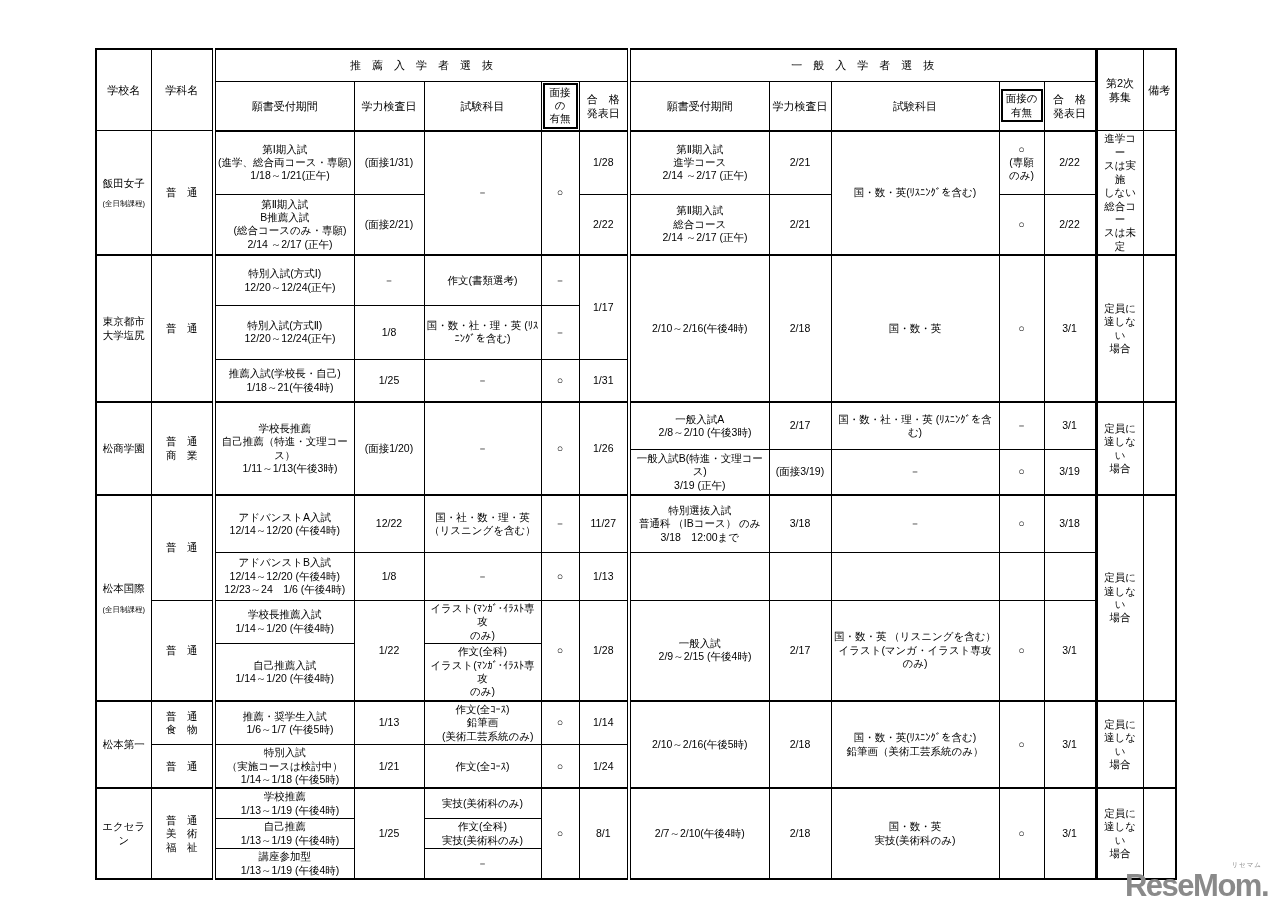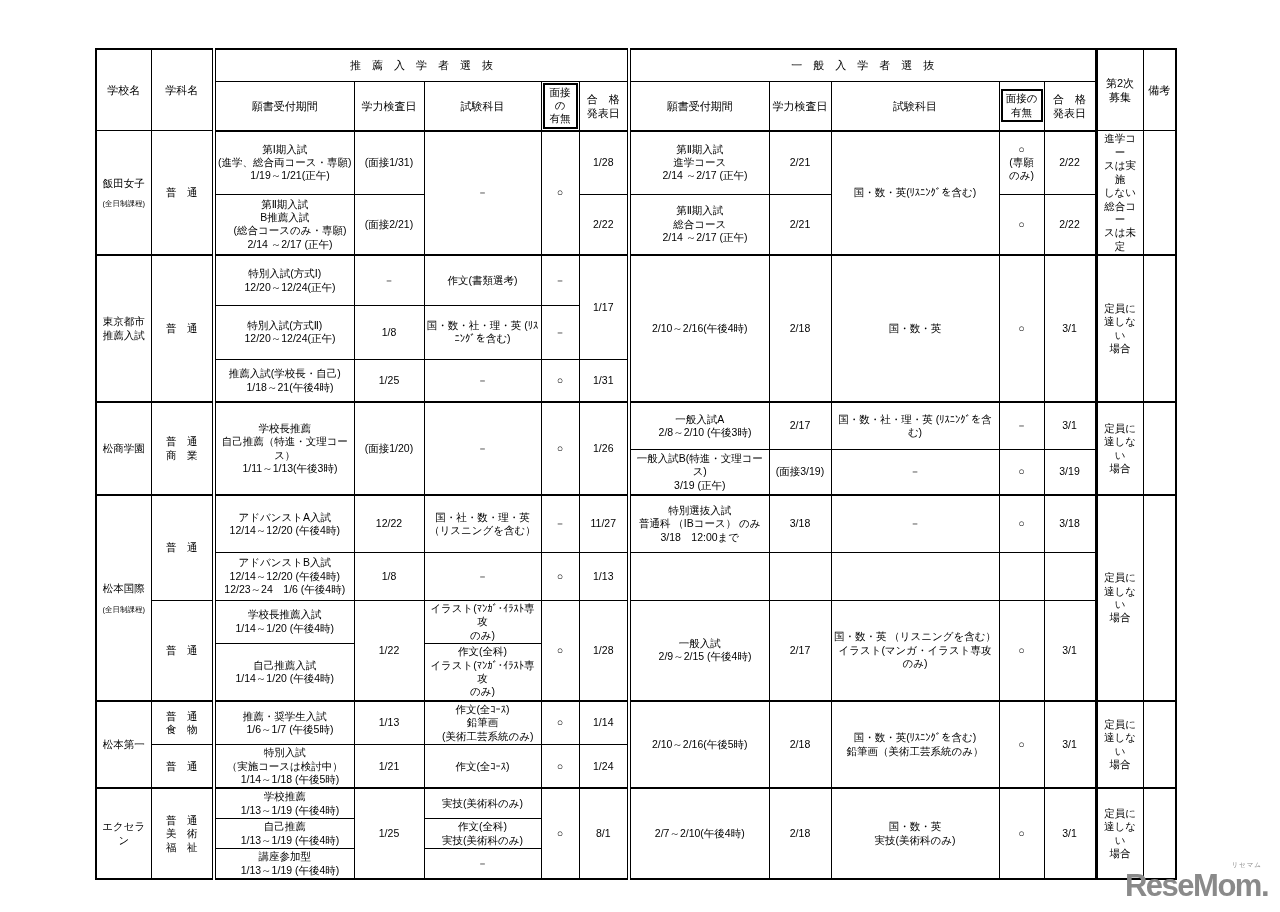--- a/index.html
+++ b/index.html
@@ -87,21 +87,21 @@
 有無</div></th>
     <th>合　格
 発表日</th>
   </tr>
 
   <tr style="height:62px">
     <td rowspan="2"><span>飯田女子</span><div class="note">(全日制課程)</div></td>
     <td rowspan="2">普　通</td>
     <td class="l dbl">第Ⅰ期入試
 (進学、総合両コース・専願)
-　1/19～1/21(正午)</td>
+　1/18～1/21(正午)</td>
     <td>(面接1/31)</td>
     <td rowspan="2" class="l">－</td>
     <td rowspan="2">○</td>
     <td>1/28</td>
     <td class="l dbl">第Ⅱ期入試
 進学コース
 　2/14 ～2/17 (正午)</td>
     <td>2/21</td>
     <td rowspan="2" class="l">国・数・英(ﾘｽﾆﾝｸﾞを含む)</td>
     <td class="small">○
@@ -126,21 +126,21 @@
     <td class="l dbl">第Ⅱ期入試
 総合コース
 　2/14 ～2/17 (正午)</td>
     <td>2/21</td>
     <td>○</td>
     <td>2/22</td>
   </tr>
 
   <tr class="grp" style="height:50px">
     <td rowspan="3">東京都市
-推薦入試</td>
+大学塩尻</td>
     <td rowspan="3">普　通</td>
     <td class="l dbl">特別入試(方式Ⅰ)
 　12/20～12/24(正午)</td>
     <td>－</td>
     <td class="l">作文(書類選考)</td>
     <td>－</td>
     <td rowspan="2">1/17</td>
     <td rowspan="3" class="l dbl">2/10～2/16(午後4時)</td>
     <td rowspan="3">2/18</td>
     <td rowspan="3" class="l">国・数・英</td>

